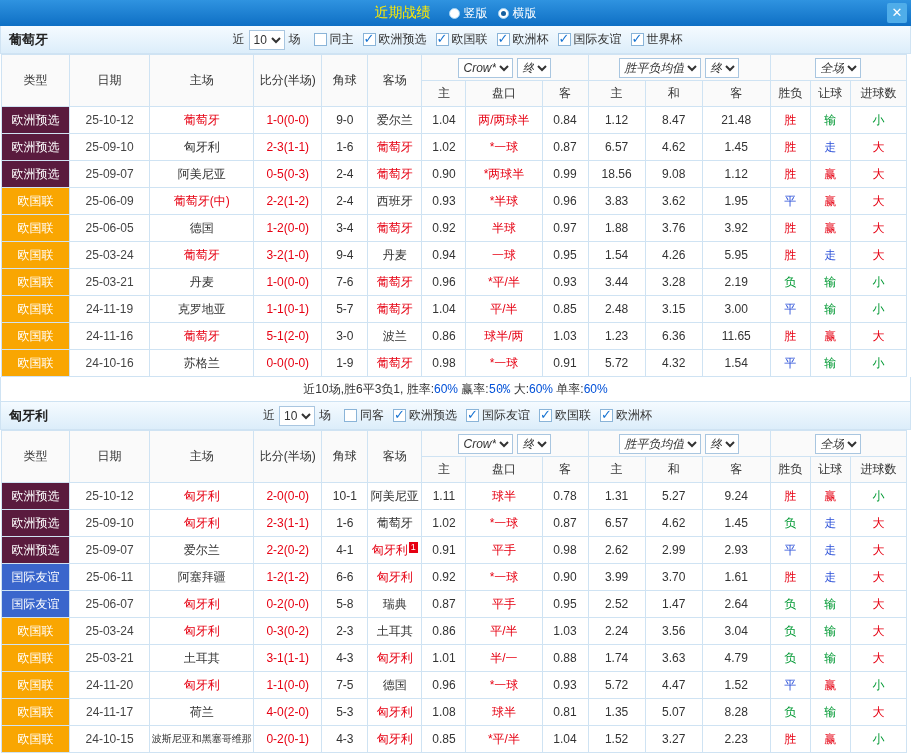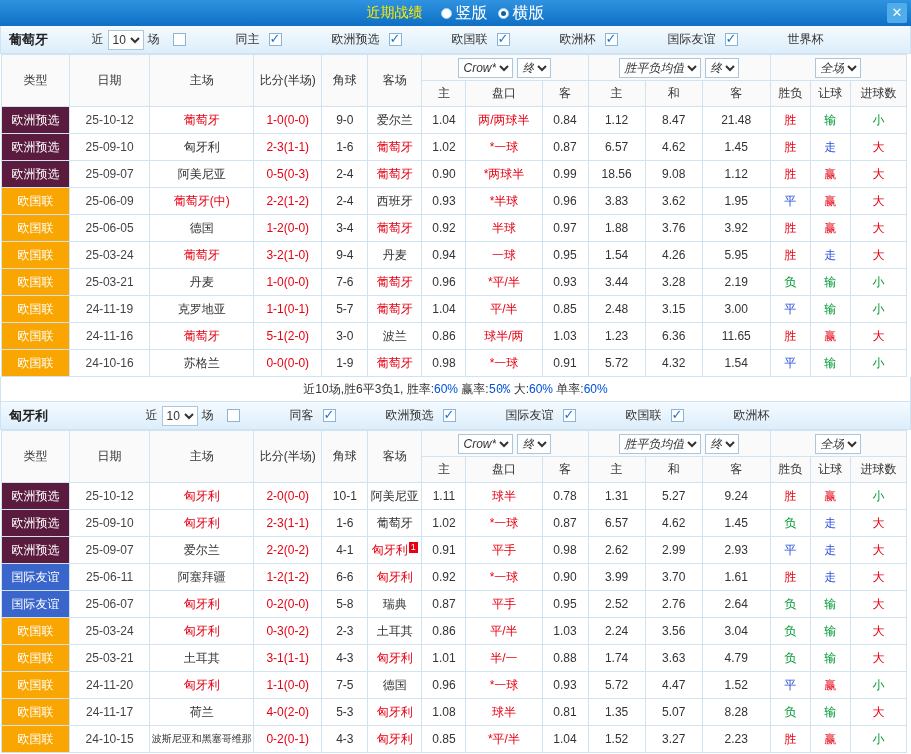--- a/index.html
+++ b/index.html
@@ -22,42 +22,42 @@
   .radio-wrap{ display:inline-flex; align-items:center; margin-left:10px; cursor:pointer; }
   .radio{
     width:11px; height:11px; border-radius:50%;
     background:#fff; border:1px solid #9fd0f2;
     display:inline-block; margin-right:4px; position:relative;
   }
   .radio.sel::after{
     content:""; position:absolute; left:2px; top:2px; right:2px; bottom:2px;
     border-radius:50%; background:#155f9e;
   }
-  .radio-label{ color:#fff; font-size:16px; }
+  .radio-label{ color:#fff; font-size:12px; }
   .close-btn{
     position:absolute; right:4px; top:3px; width:20px; height:20px;
     background:#4fade9; color:#fff; font-weight:bold; font-size:13px;
     text-align:center; line-height:20px; cursor:pointer; border-radius:2px;
   }
   
   .section-header{
     height:28px;
     background:linear-gradient(#f5fbff,#dcedfa);
     border:1px solid #cfe3f3; border-top:none;
     position:relative;
     display:flex; align-items:center; justify-content:center;
   }
   .team-name{ position:absolute; left:8px; font-weight:bold; font-size:13px; color:#222; }
   .controls{ display:inline-flex; align-items:center; }
   .lbl{ margin:0 4px; color:#333; }
   select{
     font-family:inherit; font-size:12px; height:20px;
     border:1px solid #a9c6e0; background:#fff; color:#333;
   }
-  .cbwrap{ display:inline-flex; align-items:center; margin-left:9px; cursor:pointer;gap:47px; }
+  .cbwrap{ display:inline-flex; align-items:center; margin-left:9px; cursor:pointer; }
   .chk{
     width:13px; height:13px; border:1px solid #8ab4d8; background:#fff;
     display:inline-block; margin-right:3px; position:relative;
   }
   .chk.on::after{
     content:"✓"; position:absolute; left:0; top:-3px;
     color:#1673d2; font-weight:bold; font-size:13px;
   }
   
   table.grid{ border-collapse:collapse; table-layout:fixed; width:906px; margin-left:1px; }
@@ -496,21 +496,21 @@
             <td class="type" style="background: rgb(58, 102, 204);">国际友谊</td>
             <td class="date">25-06-07</td>
             <td class="team focus">匈牙利</td>
             <td class="score">0-2(0-0)</td>
             <td>5-8</td>
             <td class="team"><span>瑞典</span></td>
             <td class="">0.87</td>
             <td class="hcap">平手</td>
             <td class="">0.95</td>
             <td class="">2.52</td>
-            <td class="">2.76</td>
+            <td class="">1.47</td>
             <td class="">2.64</td>
             <td class="" style="color: rgb(0, 153, 51);">负</td>
             <td class="" style="color: rgb(0, 153, 51);">输</td>
             <td class="" style="color: rgb(230, 0, 18);">大</td>
           </tr>
           <tr>
             <td class="type" style="background: rgb(249, 166, 2);">欧国联</td>
             <td class="date">25-03-24</td>
             <td class="team focus">匈牙利</td>
             <td class="score">0-3(0-2)</td>

